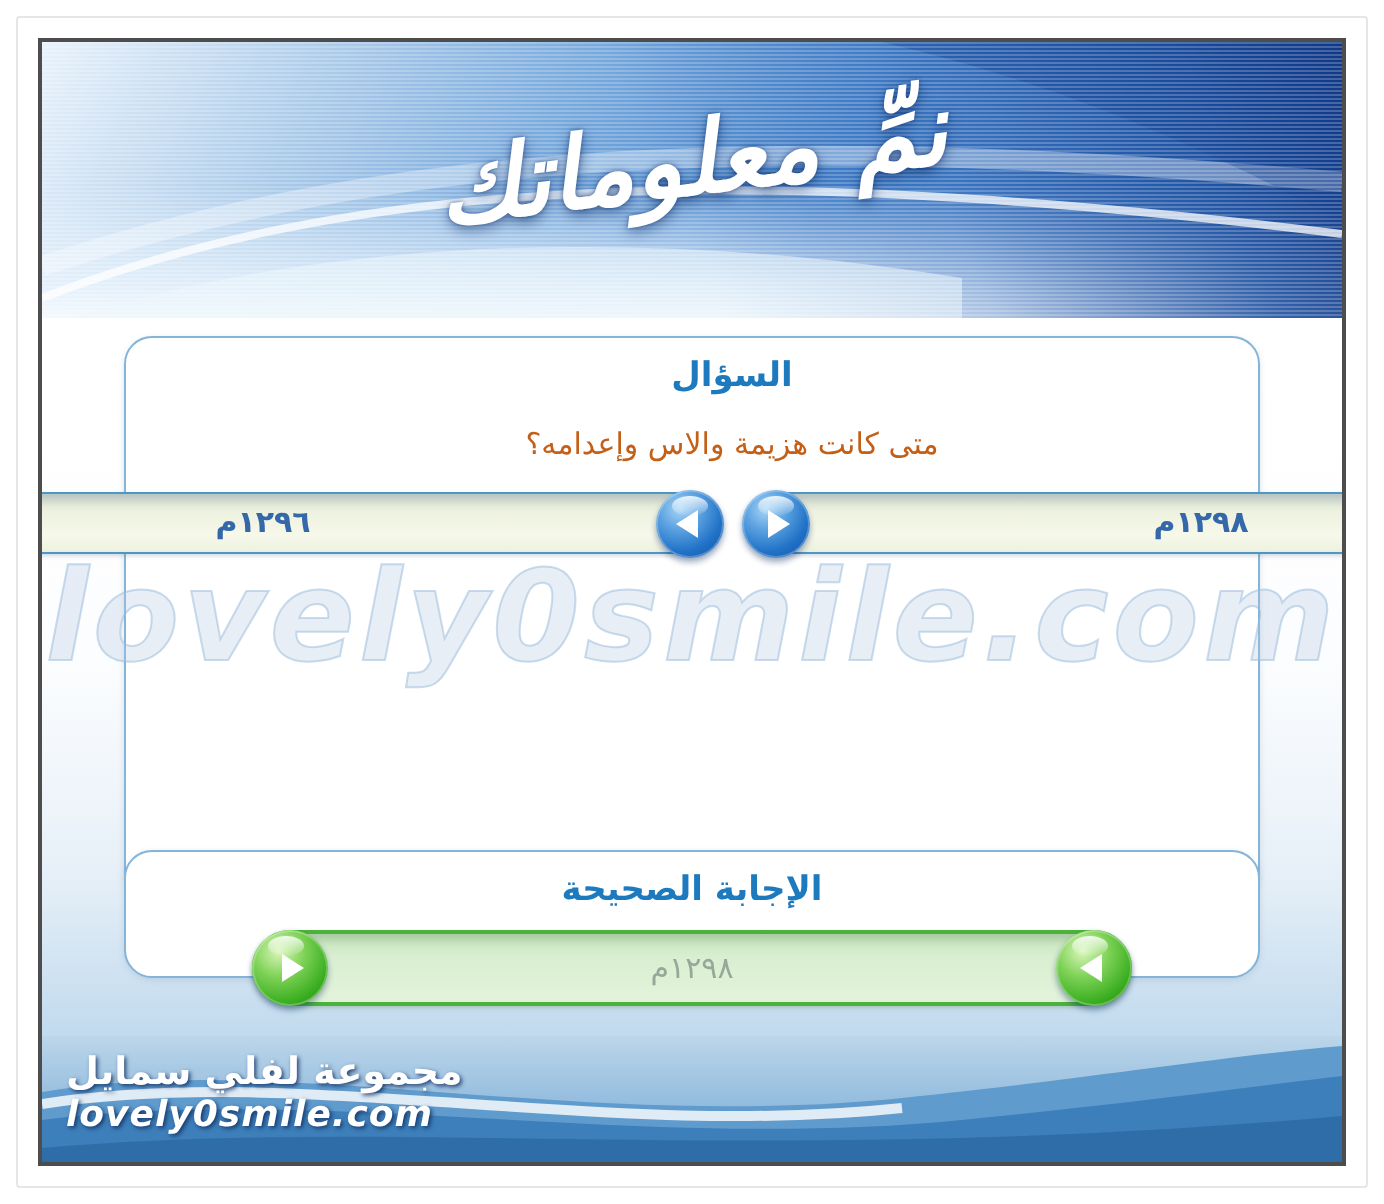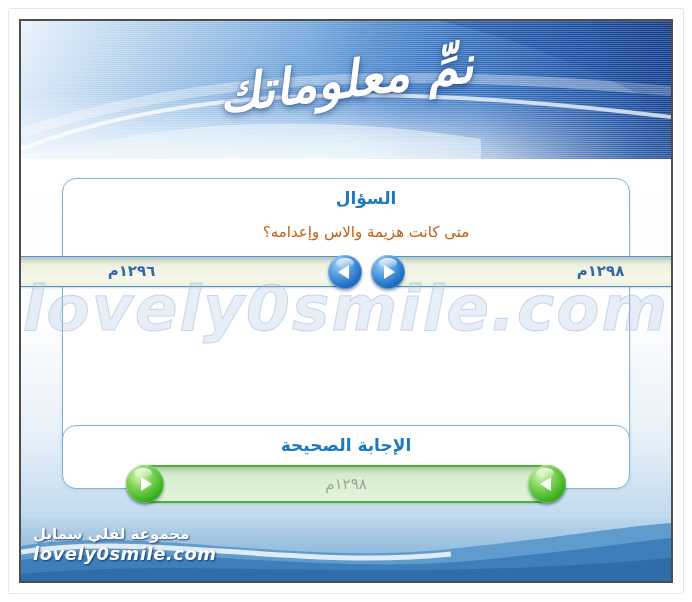--- a/index.html
+++ b/index.html
@@ -36,21 +36,21 @@
     text-shadow:0 2px 7px rgba(8,40,100,0.55), 0 0 2px rgba(20,60,130,0.6);
   }
 
   
   .panel {
     position:absolute; left:41px; width:568px;
     background:#ffffff; border:1px solid #85b4d9; border-radius:14px;
     box-shadow:0 1px 3px rgba(120,150,180,0.25);
     display:flex; flex-direction:column; align-items:center;
   }
-  .panel.question { top:157px; height:282px;padding-left:40px; }
+  .panel.question { top:147px; height:282px;padding-left:40px; }
   .panel.answer   { top:404px; height:64px; }
 
   .panel-title { margin-top:9px; font-size:17px; font-weight:bold; color:#1e7abf; direction:rtl; }
   .question-text { margin-top:15px; font-size:15px; font-weight:normal; color:#c45f17; direction:rtl; }
 
   .options { margin-top:15px; display:flex; flex-direction:row; gap:11px; align-items:flex-start; }
 
   
   .pill {
     position:relative; width:458px; height:31px; border-radius:16px;
@@ -97,21 +97,21 @@
     text-align:center; font-size:63px; font-weight:bold; font-style:italic;
     letter-spacing:2px; white-space:nowrap;
     color:rgba(178,200,226,0.30); -webkit-text-stroke:1px rgba(150,185,220,0.5);
   }
 
   
   .waves { position:absolute; left:0; bottom:0; width:650px; height:63px; overflow:hidden;
     background:linear-gradient(180deg,#bcd6ea 0%,#8fb9dd 60%,#7cacd6 100%); }
   .wave-svg { position:absolute; inset:0; width:100%; height:100%; }
   .footer { position:absolute; left:12px; top:7px; z-index:5; color:#ffffff; }
-  .footer-group { font-size:15px; font-weight:bold; direction:rtl; text-align:left;
+  .footer-group { font-size:19px; font-weight:bold; direction:rtl; text-align:left;
     text-shadow:1px 1px 2px rgba(15,45,95,0.85); }
   .footer-site  { font-size:18px; font-weight:bold; font-style:italic; letter-spacing:0.5px;
     text-shadow:1px 1px 2px rgba(15,45,95,0.85); }
 </style>
 </head>
 <body>
 
 <div class="page">
   <div class="outer-line"></div>
 

